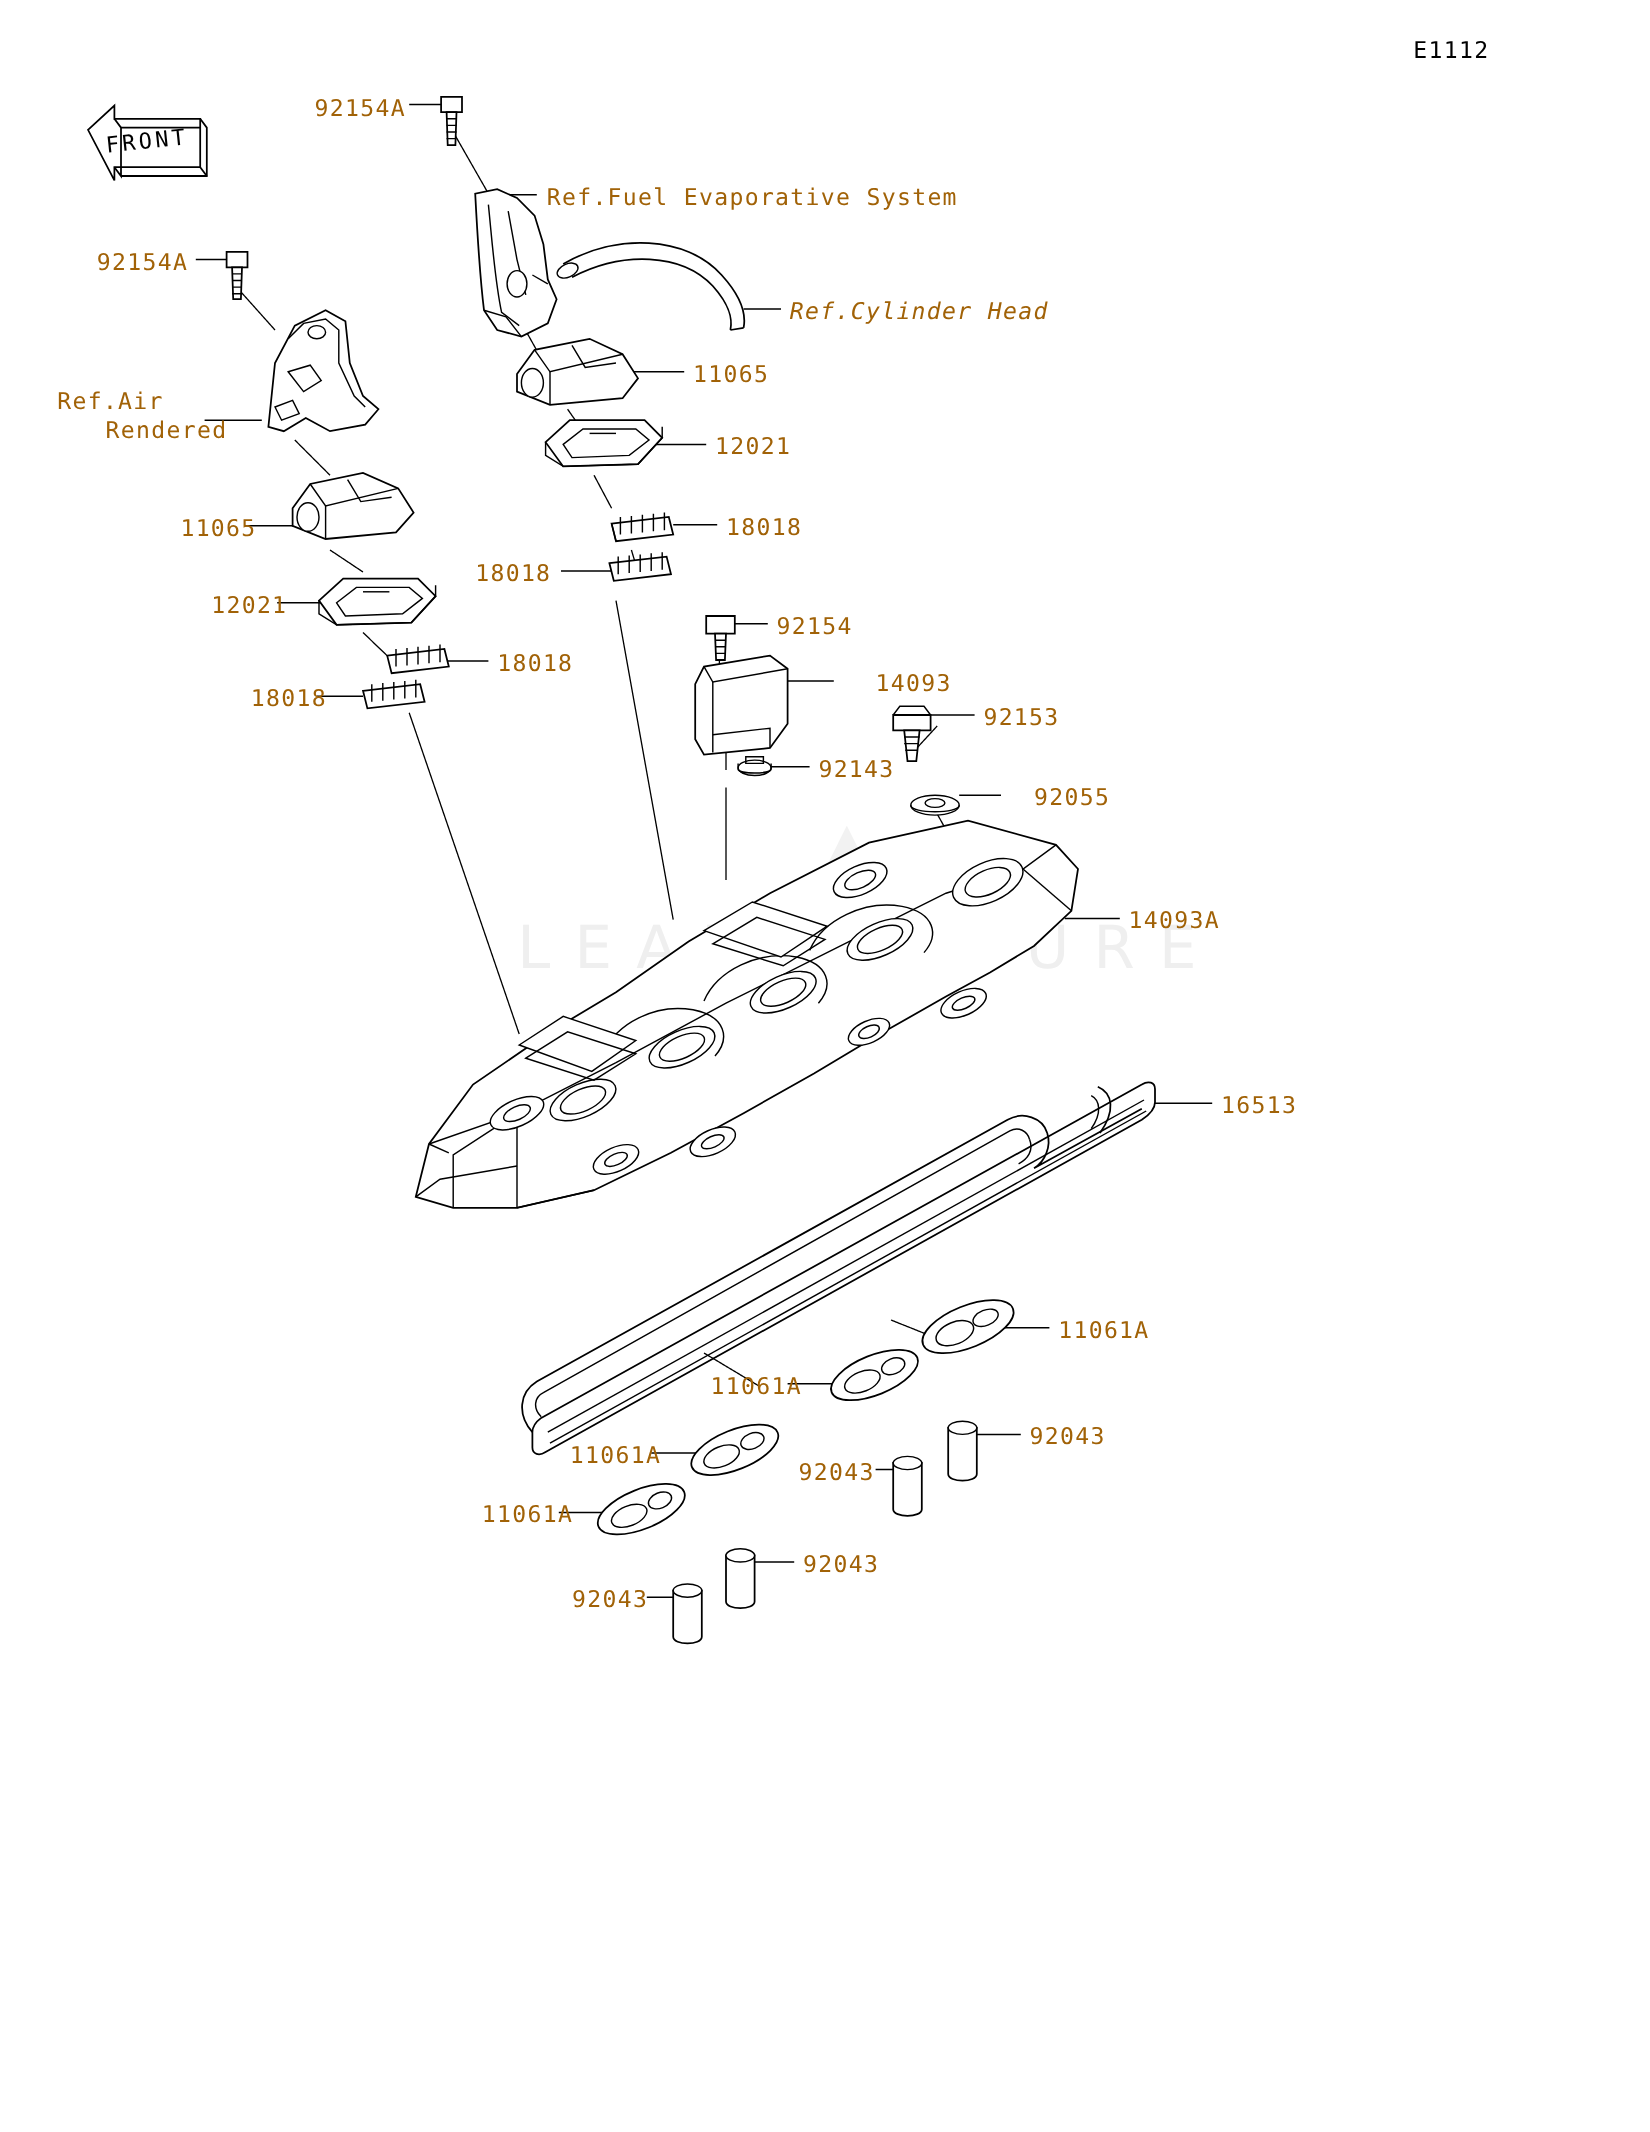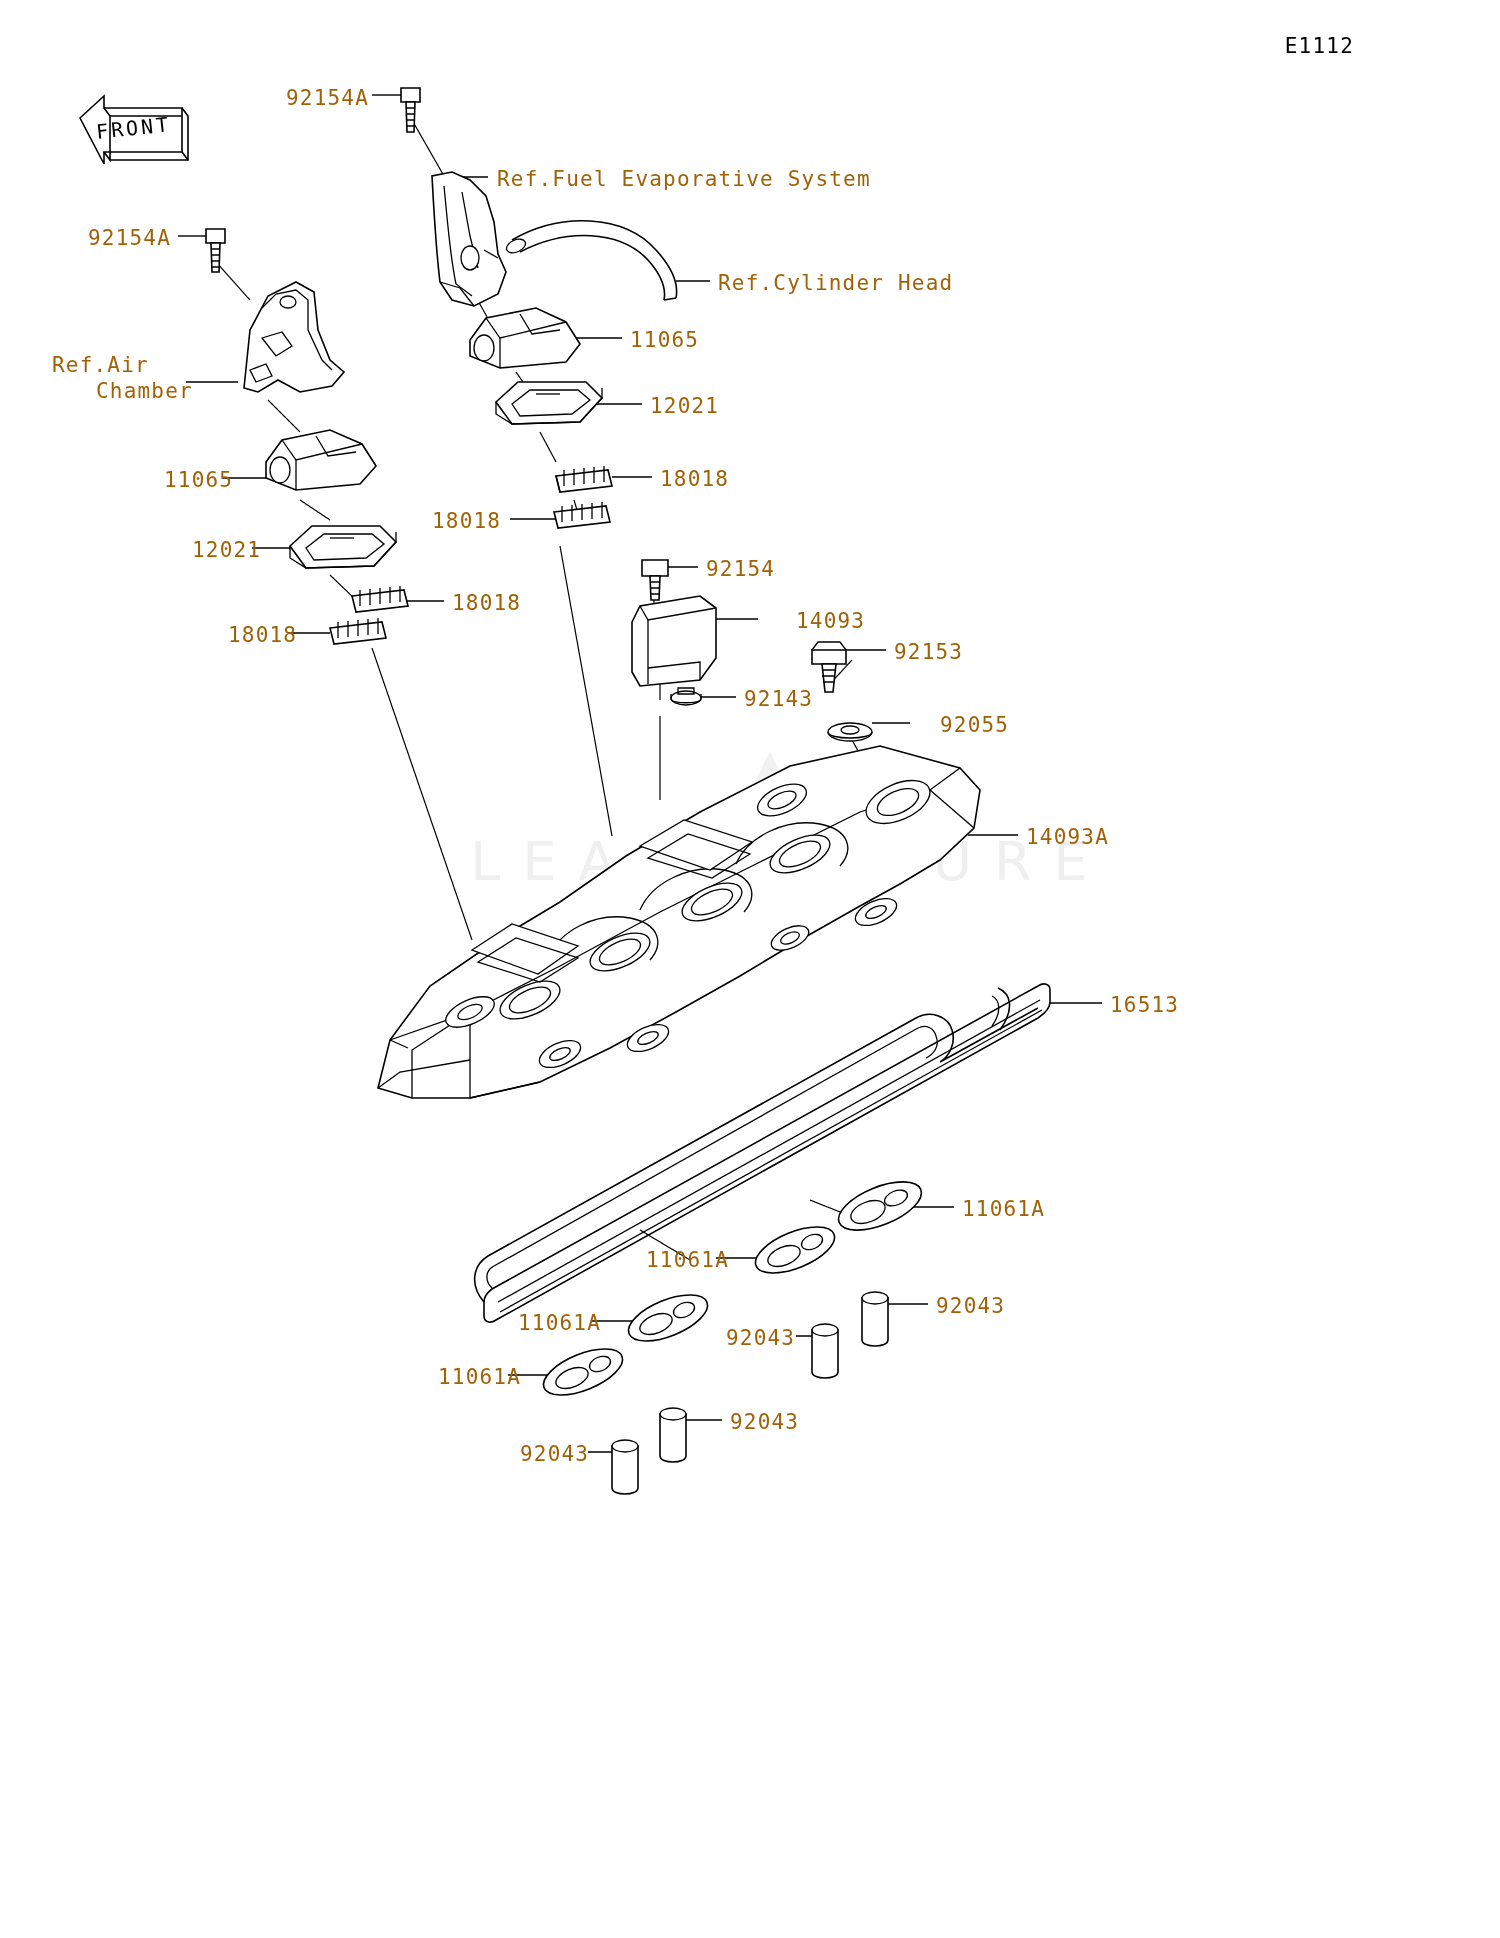--- a/index.html
+++ b/index.html
@@ -421,24 +421,24 @@
     <g>
       <path class="wht" d="M612 1446 L612 1488 C612 1496 638 1496 638 1488 L638 1446 Z"></path>
       <ellipse class="wht2" cx="625" cy="1446" rx="13" ry="6"></ellipse>
     </g>
 
   </svg>
 
   <div class="lbl" style="left:286px; top:85px;">92154A</div>
   <div class="lbl" style="left:497px; top:166px;">Ref.Fuel Evaporative System</div>
   <div class="lbl" style="left:88px;  top:225px;">92154A</div>
-  <div class="lbl" style="left:718px; top:270px;">Ref.Cylinder Head</div>
+  <div class="lbl" style="left:718px; top:270px;font-style:italic;">Ref.Cylinder Head</div>
   <div class="lbl" style="left:630px; top:327px;">11065</div>
   <div class="lbl" style="left:52px;  top:352px;text-align:center;">Ref.Air</div>
-  <div class="lbl" style="left:96px;  top:378px;">Chamber</div>
+  <div class="lbl" style="left:96px;  top:378px;">Rendered</div>
   <div class="lbl" style="left:650px; top:393px;">12021</div>
   <div class="lbl" style="left:164px; top:467px;">11065</div>
   <div class="lbl" style="left:660px; top:466px;">18018</div>
   <div class="lbl" style="left:432px; top:508px;">18018</div>
   <div class="lbl" style="left:192px; top:537px;">12021</div>
   <div class="lbl" style="left:706px; top:556px;">92154</div>
   <div class="lbl" style="left:452px; top:590px;">18018</div>
   <div class="lbl" style="left:766px; top:608px;margin-left:30px;">14093</div>
   <div class="lbl" style="left:228px; top:622px;">18018</div>
   <div class="lbl" style="left:894px; top:639px;">92153</div>

